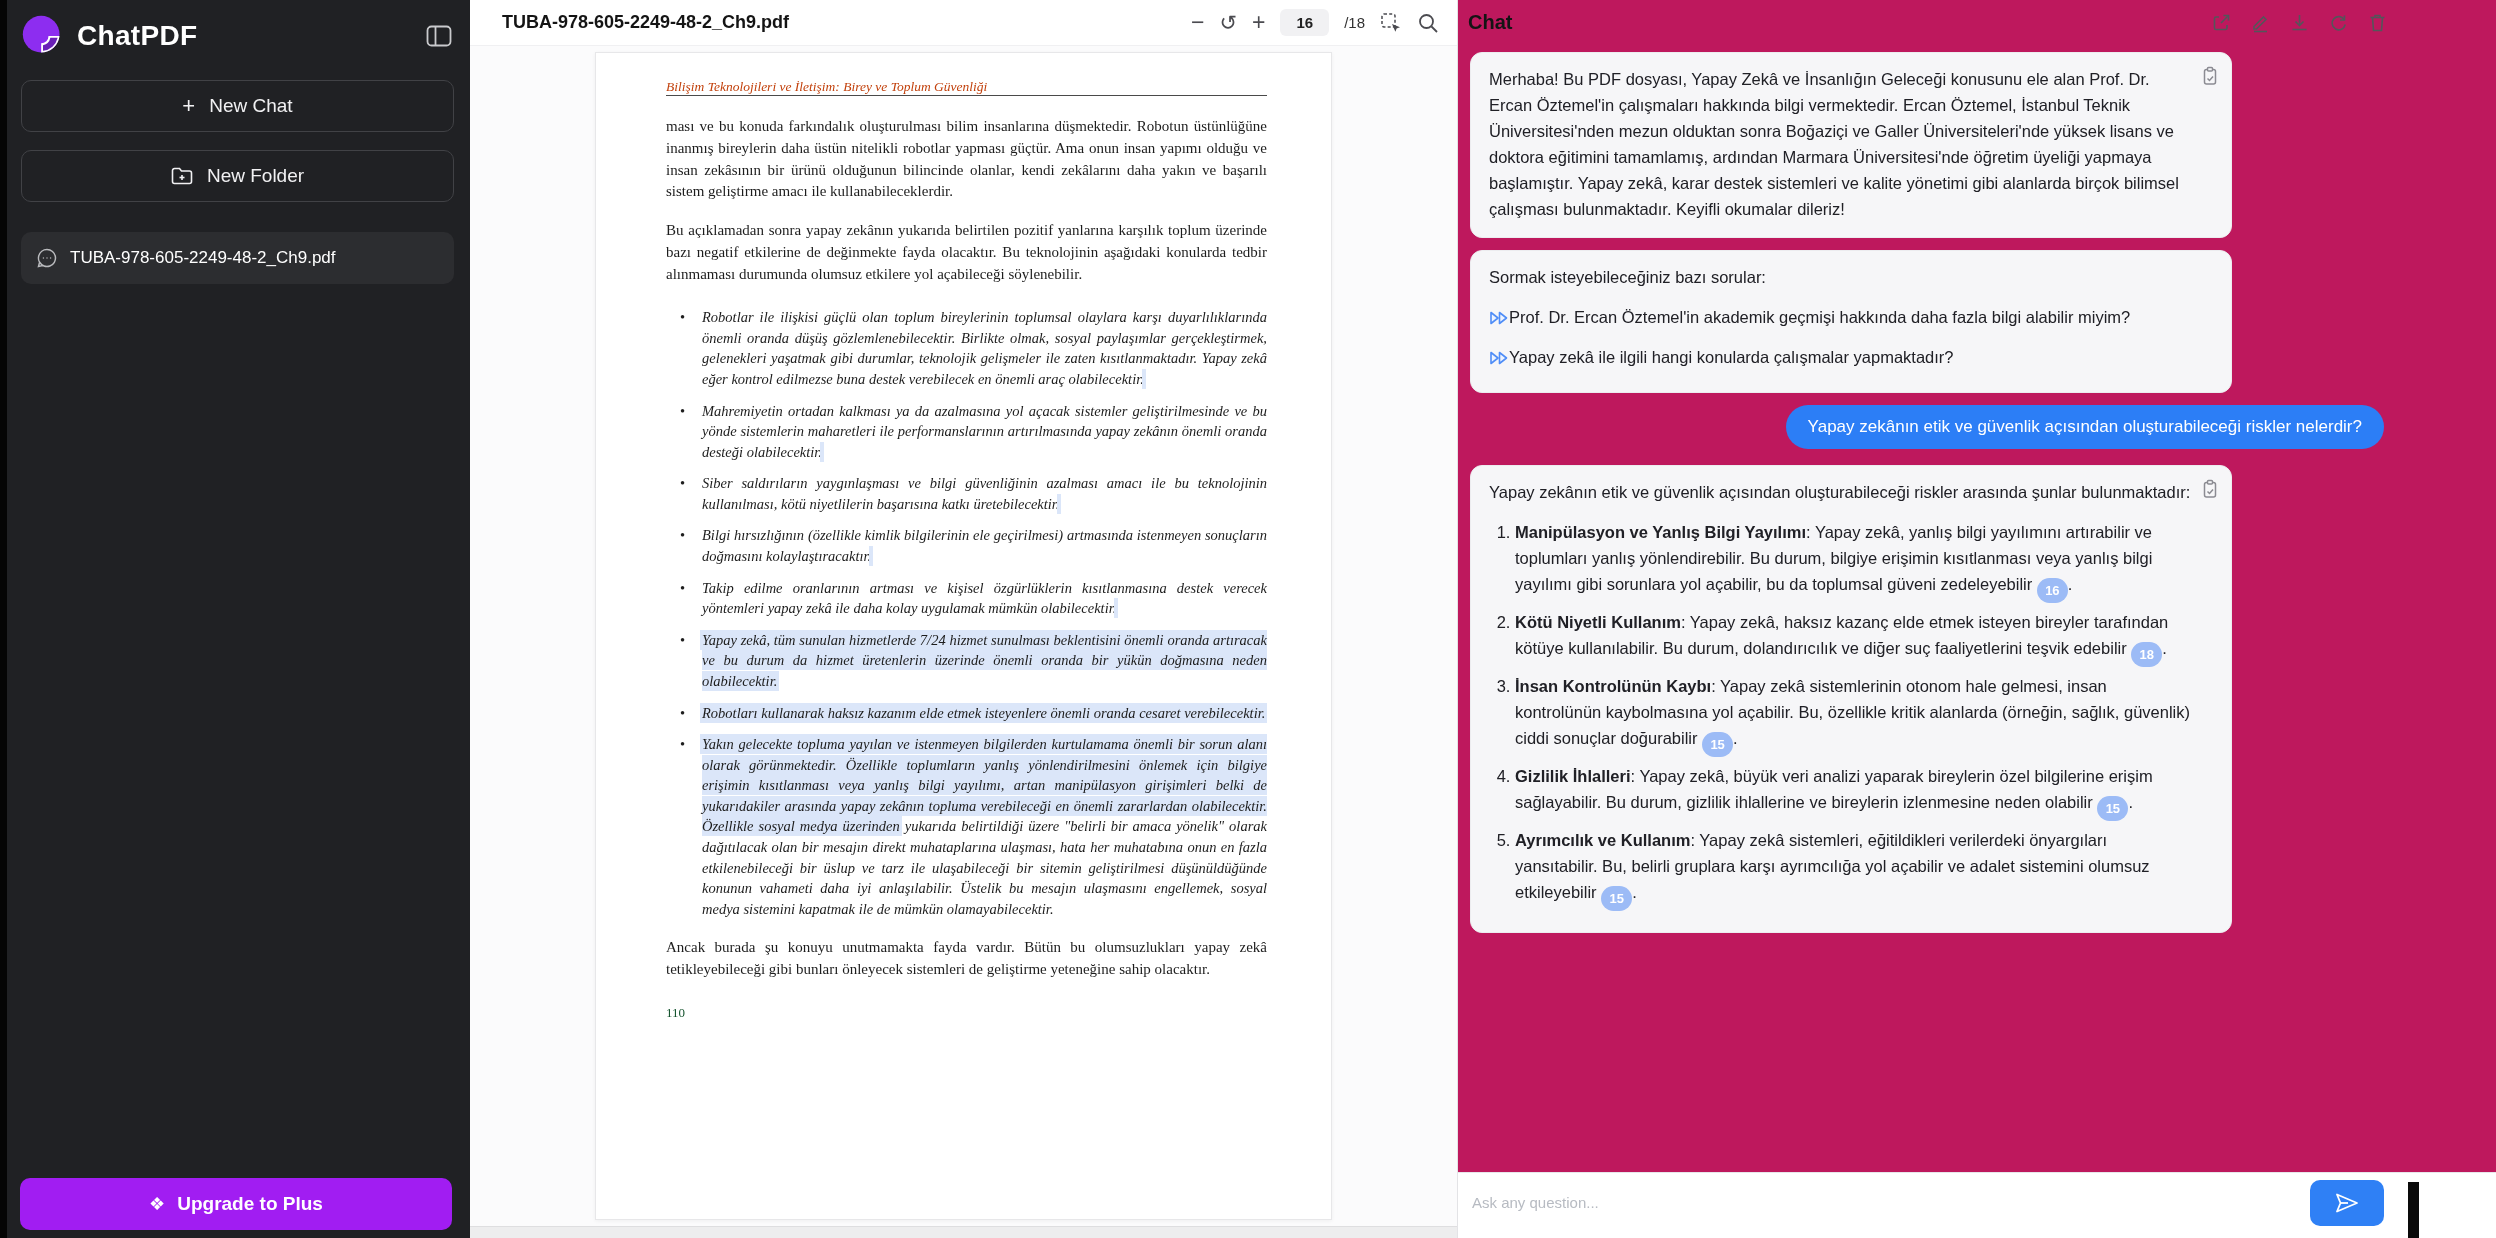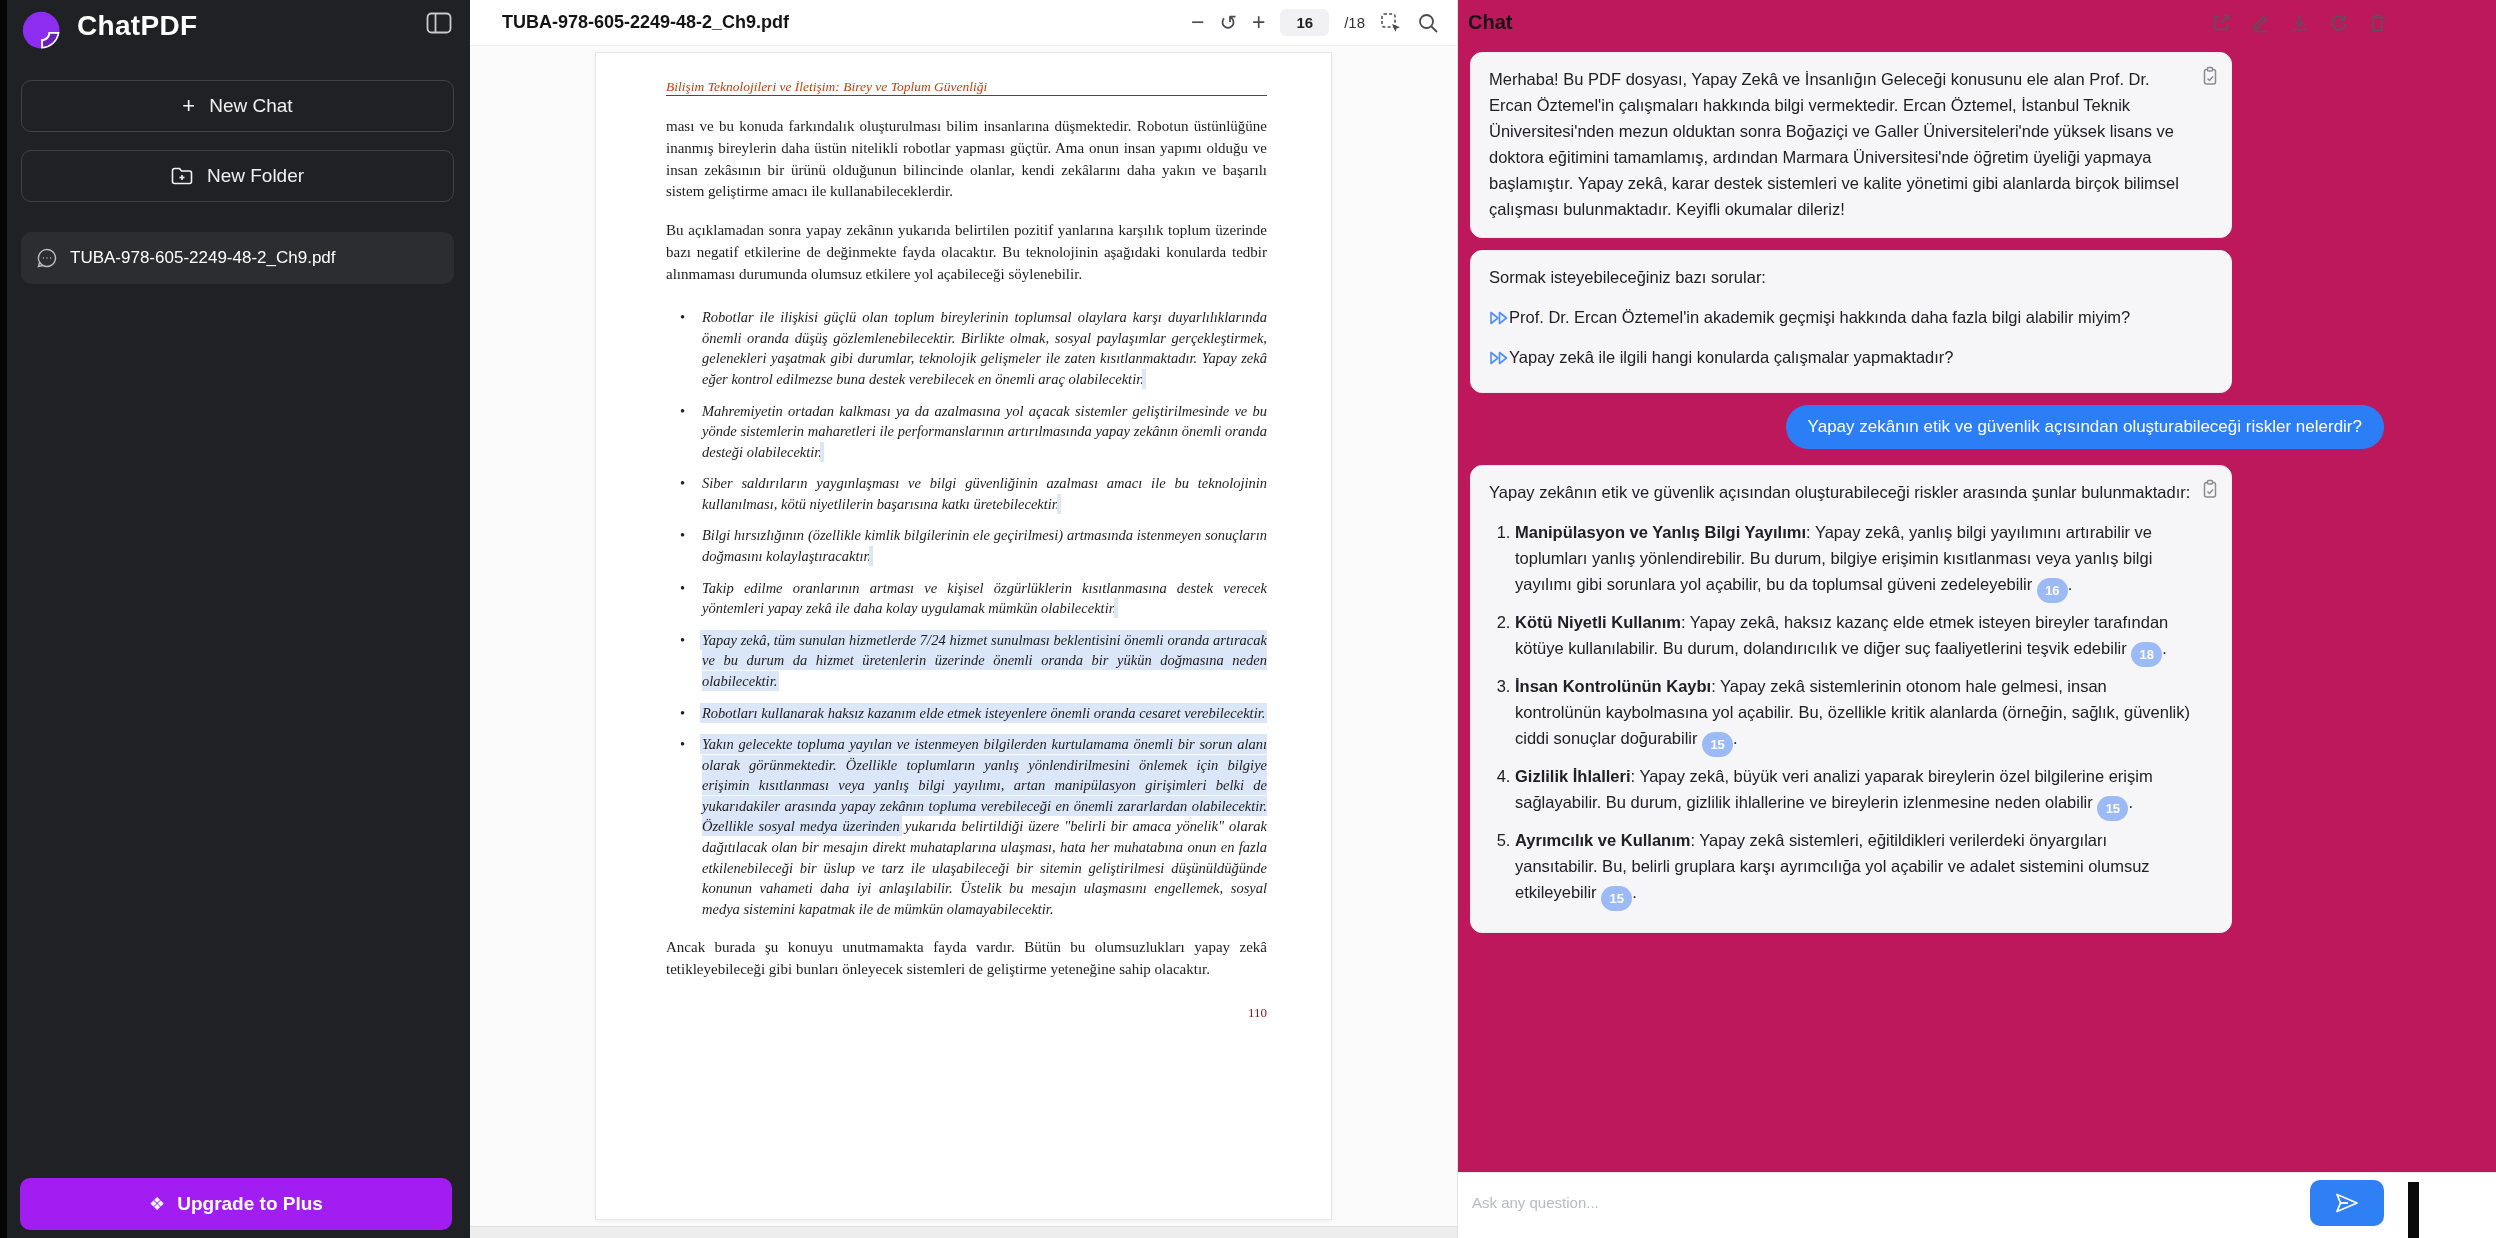--- a/index.html
+++ b/index.html
@@ -11,21 +11,21 @@
   }
   .app { display:flex; width:2496px; height:1238px; }
 
   
   .sidebar {
     width:470px; flex:0 0 470px; background:#202124;
     border-left:7px solid #050505;
     position:relative; padding:10px 16px 0 14px;
     display:flex; flex-direction:column;
   }
-  .logo-row { display:flex; height:52px; }
+  .logo-row { display:flex; align-items:center; height:52px; }
   .logo-mark { width:44px; height:44px; }
   .logo-text { color:#fff; font-size:28px; font-weight:700; margin-left:12px; letter-spacing:.3px; }
   .collapse-btn { margin-left:auto; width:30px; height:26px; cursor:pointer; display:flex; align-items:center; justify-content:center; }
   .side-btn {
     margin-top:18px; height:52px; border:1px solid #414246; border-radius:10px;
     background:transparent; color:#f1f1f3; font-size:19px;
     display:flex; align-items:center; justify-content:center; gap:14px; cursor:pointer;
     font-family:"Liberation Sans", sans-serif;
   }
   .side-btn .plus-glyph { font-size:22px; font-weight:400; }
@@ -59,21 +59,21 @@
     border:1px solid #e7e7e9; box-shadow:0 1px 4px rgba(0,0,0,.05);
     padding:26px 64px 16px 70px;
     font-family:"Liberation Serif", serif; color:#1d1d1d;
   }
   .run-head { font-style:italic; font-size:13.5px; color:#c2410c; padding-bottom:0; border-bottom:1px solid #4a4a4a; margin-bottom:20px; }
   .pdf-page p { font-size:15px; line-height:1.45; text-align:justify; margin:0 0 17px; }
   .pdf-bullets { list-style:none; margin:22px 0 18px; padding:0 0 0 36px; }
   .pdf-bullets li { position:relative; font-style:italic; font-size:14.5px; line-height:1.42; text-align:justify; margin-bottom:11px; }
   .pdf-bullets li::before { content:"•"; position:absolute; left:-22px; top:0; font-style:normal; }
   .hl { background:#dbe6f9; box-shadow:0 0 0 2px #dbe6f9; }
-  .page-num { text-align:right; font-size:13px; margin-top:24px; color:#7f1d1d; }
+  .page-num { text-align:left; font-size:13px; margin-top:24px; color:#14532d; }
   .pdf-hscroll { flex:0 0 12px; background:#ededee; border-top:1px solid #dedee0; }
 
   
   .chat-panel { flex:1; display:flex; flex-direction:column; background:#be185d; position:relative; }
   .chat-header { height:44px; flex:0 0 44px; display:flex; align-items:center; padding:0 0 0 10px; }
   .chat-title { font-size:20px; font-weight:700; color:#141414; }
   .chat-actions { margin-left:auto; display:flex; align-items:center; gap:18px; margin-right:108px; }
   .action-ic { cursor:pointer; display:flex; }
 
   .chat-scroll { flex:1; overflow:hidden; padding:8px 112px 0 12px; }

